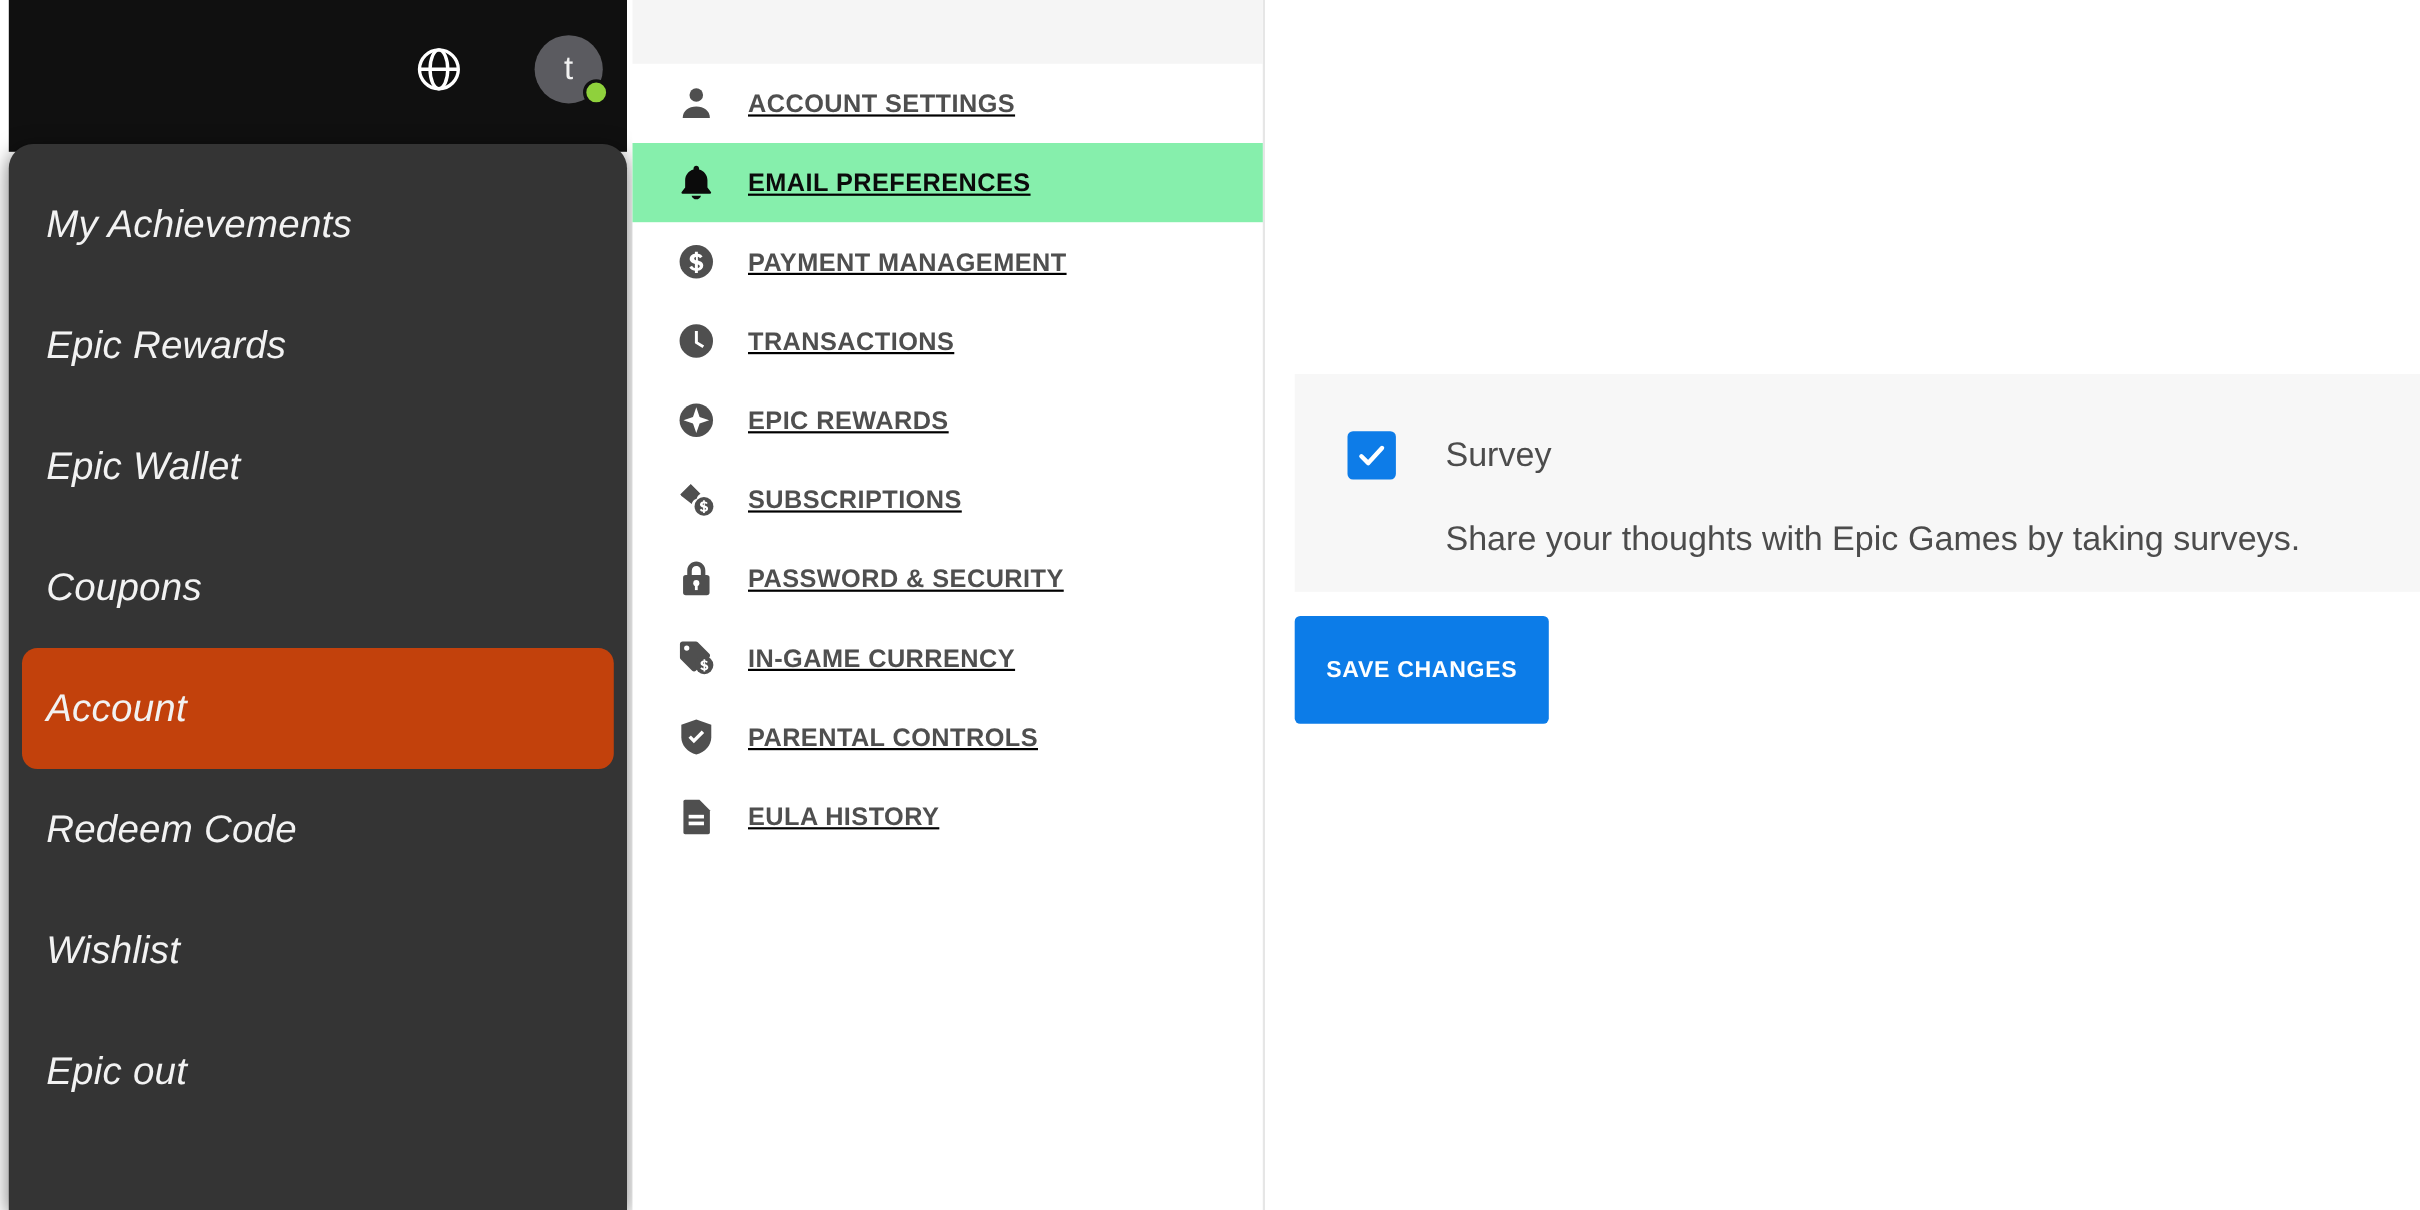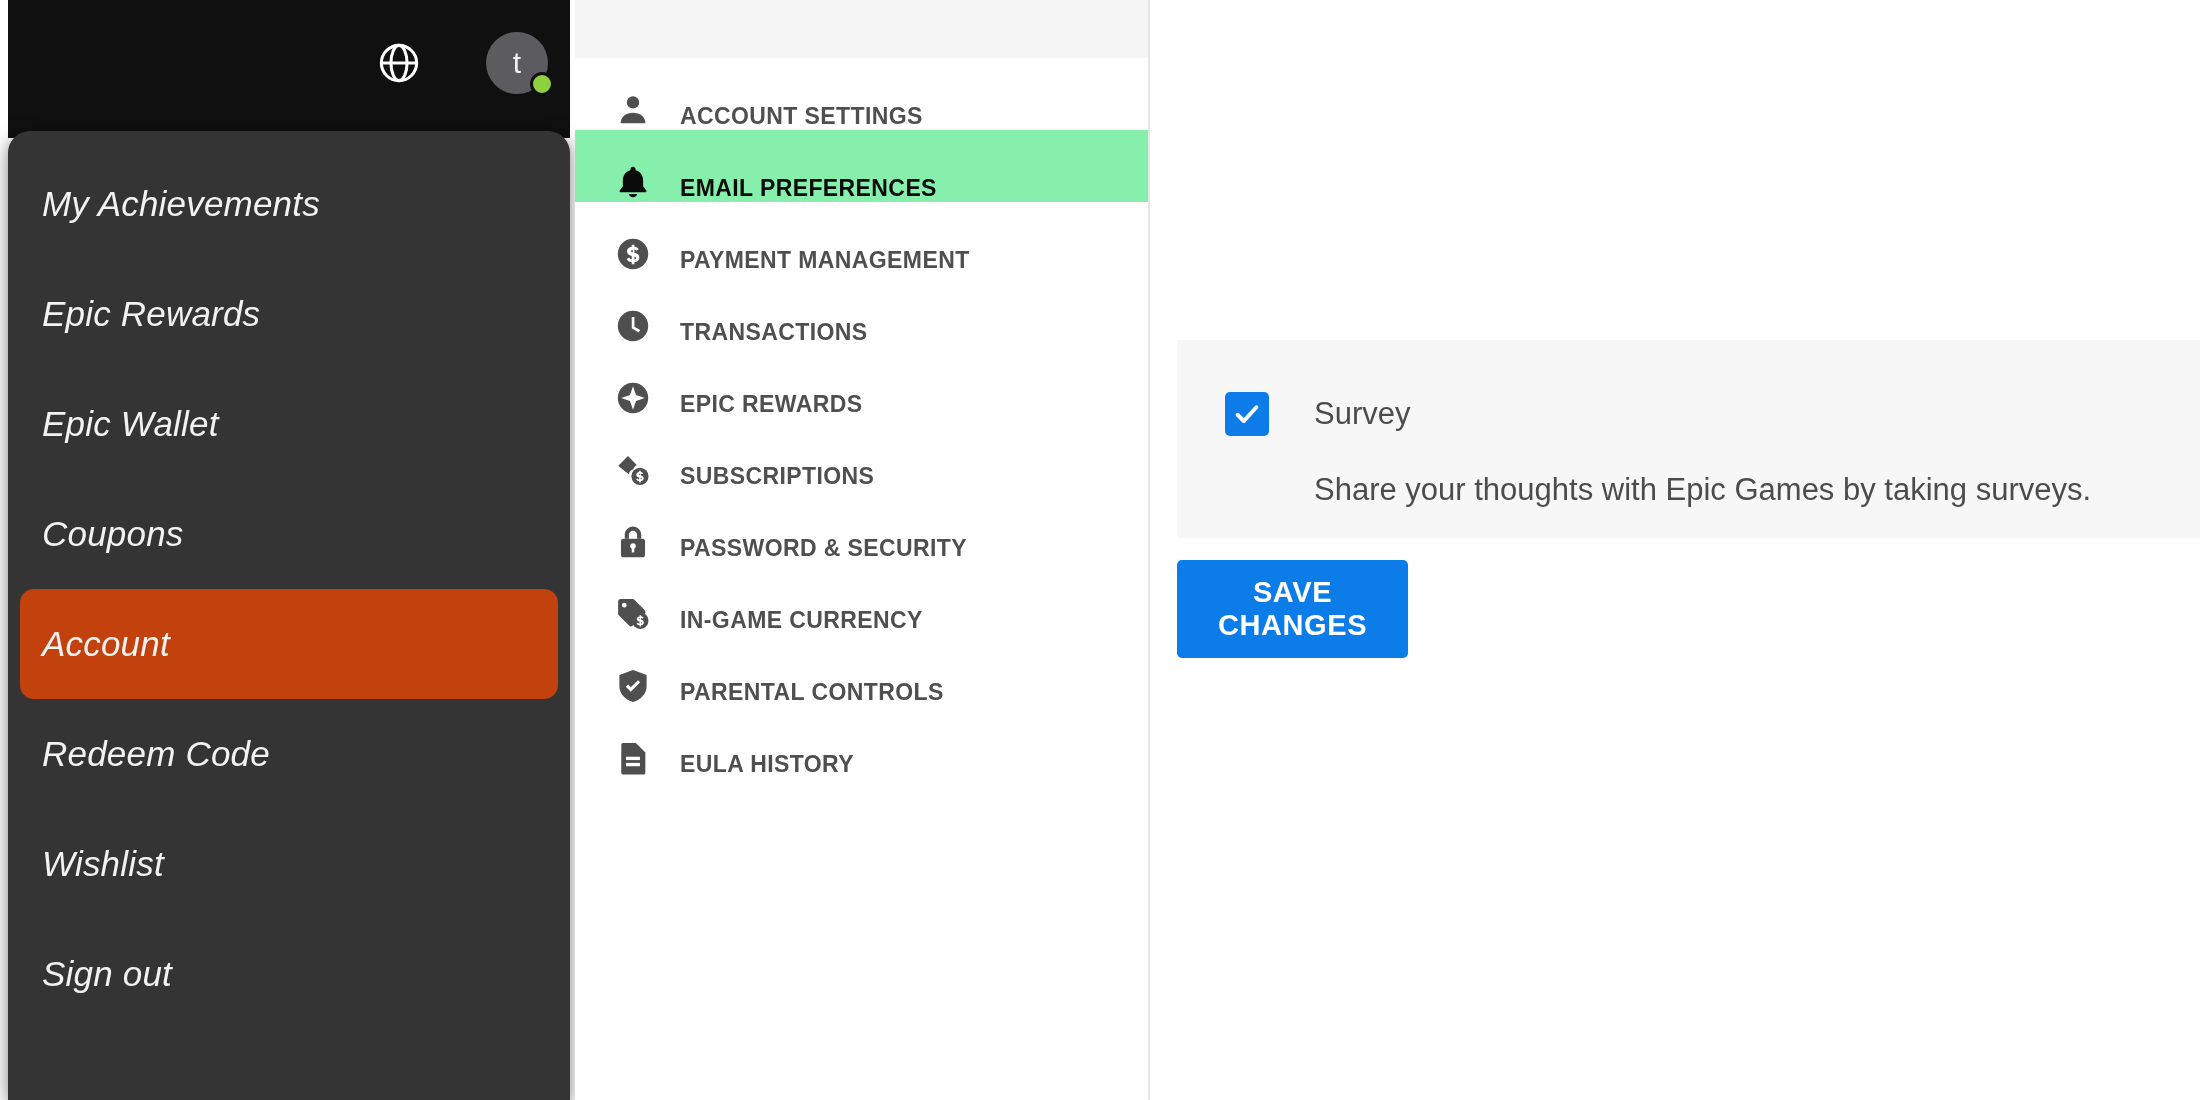--- a/index.html
+++ b/index.html
@@ -85,22 +85,23 @@
     border-right: 2px solid #e6e6e6;
   }
   #nav-top-strip {
     position:absolute; left:0; top:0; width:100%; height:58px;
     background: #f5f5f5;
   }
   #nav-list { position:absolute; left:0; top:58px; width:100%; }
   .nav-item {
     position: relative;
     height: 72px;
-    display: flex; align-items: flex-end;
+    display: flex; align-items: center;
     padding-left: 38px;
+    text-decoration: underline;
   }
   .nav-item.active { background: #86efac; }
   .nav-icon {
     width: 40px; height: 40px;
     flex: 0 0 40px;
     display:flex; align-items:center; justify-content:center;
     color: #4f4f4f;
   }
   .nav-item.active .nav-icon { color: #0b0b0b; }
   .nav-icon svg { display:block; width: 38px; height: 38px; }
@@ -147,21 +148,21 @@
     white-space: nowrap;
   }
   #save-button {
     position: absolute; left: 25px; top: 560px;
     width: 231px; height: 98px;
     background: #0c7ce8;
     border: none;
     border-radius: 5px;
     color: #ffffff;
     font-family: "Liberation Sans", sans-serif;
-    font-size: 29px;
+    font-size: 21px;
     font-weight: 700;
     letter-spacing: 0.6px;
     cursor: pointer;
   }
 </style>
 </head>
 <body>
 
 <div id="root">
 
@@ -200,21 +201,21 @@
       <div class="menu-item active">
         <span>Account</span>
       </div>
       <div class="menu-item">
         <span>Redeem Code</span>
       </div>
       <div class="menu-item">
         <span>Wishlist</span>
       </div>
       <div class="menu-item">
-        <span>Sign out</span>
+        <span>Epic out</span>
       </div>
     </div>
 
   </div>
 
   <div id="settings-nav">
     <div id="nav-top-strip"></div>
     <div id="nav-list">
 
       <div class="nav-item">

